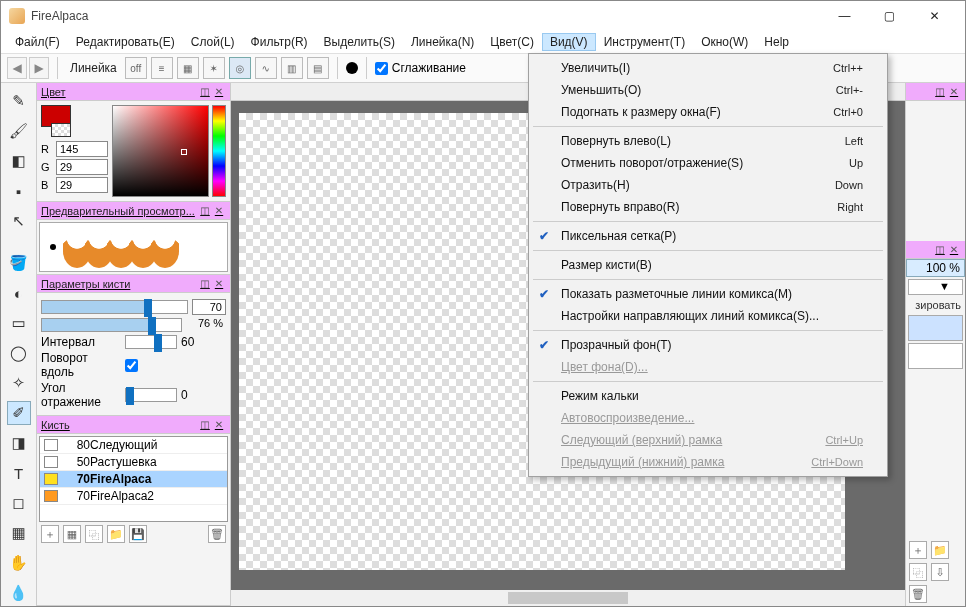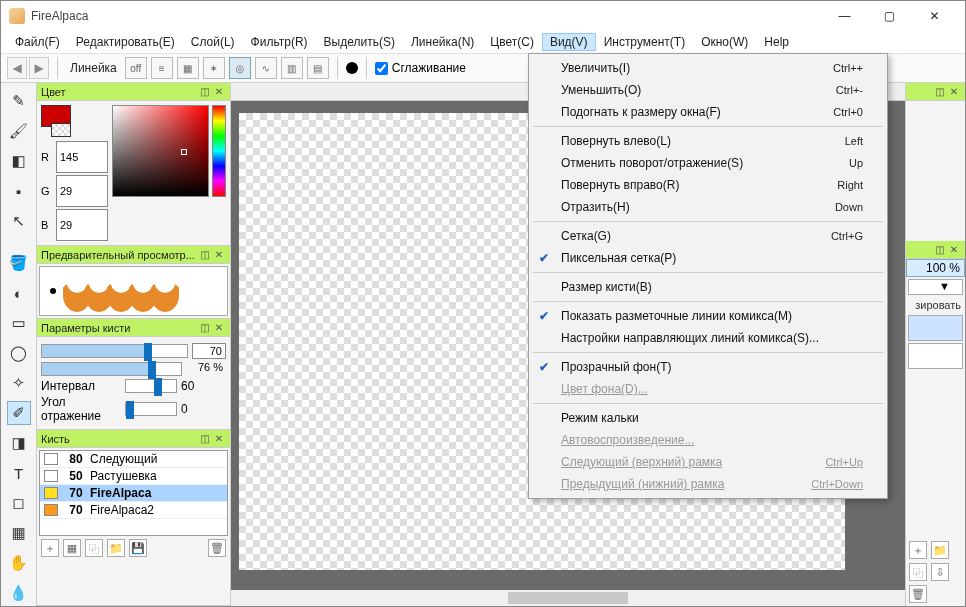--- a/index.html
+++ b/index.html
@@ -27,51 +27,51 @@
 .smooth { display: flex; align-items: center; gap: 4px; }
 
 
 .content { position: absolute; top: 82px; left: 0; right: 0; bottom: 0; display: flex; }
 .left-tools { width: 36px; background: #f4f4f4; border-right: 1px solid #ccc; display: flex; flex-direction: column; align-items: center; padding-top: 6px; gap: 6px; }
 .tool { width: 24px; height: 24px; display:flex; align-items:center; justify-content:center; color:#333; font-size:15px; border:1px solid transparent; }
 .tool.active { background: #cce8ff; border: 1px solid #8ab; }
 
 .panels { width: 194px; background: #f4f4f4; border-right: 1px solid #ccc; display: flex; flex-direction: column; }
 .panel { border-bottom: 1px solid #ccc; }
-.panel-header { height: 18px; background: #bef264; display: flex; align-items: center; padding: 0 4px; border-bottom: 1px solid #ccc; }
+.panel-header { height: 18px; background: #f0abfc; display: flex; align-items: center; padding: 0 4px; border-bottom: 1px solid #ccc; text-decoration: underline; }
 .panel-header .title { flex: 1; font-size: 11px; color: #222; white-space: nowrap; overflow: hidden; text-overflow: ellipsis; }
 .panel-header .icon-btn { width: 14px; height: 14px; display:flex; align-items:center; justify-content:center; color:#555; font-size:10px; }
 .panel-body { padding: 4px; background: #f4f4f4; }
 
 
 .color-area { display:flex; gap: 4px; }
 .swatch-main { width: 30px; height: 22px; background: #c00; border: 1px solid #333; margin-bottom: 2px; }
 .swatch-sub { width: 20px; height: 14px; background: #fff; border: 1px solid #333; margin-left: 10px; margin-top:-6px; background-image: repeating-conic-gradient(#ddd 0 25%, #fff 0 50%); background-size: 6px 6px;}
 .rgb-inputs { margin-top: 4px; display:flex; flex-direction:column; gap:2px; }
 .rgb-inputs div { display:flex; align-items:center; gap:3px; }
 .rgb-inputs label { width: 12px; font-size:11px; }
-.rgb-inputs input { width: 52px; height: 32px; border: 1px solid #888; font-size: 11px; padding: 0 3px; }
+.rgb-inputs input { width: 52px; height: 16px; border: 1px solid #888; font-size: 11px; padding: 0 3px; }
 .color-picker { flex:1; height: 92px; display:flex; gap:3px; }
 .sv-box { flex:1; background: linear-gradient(to bottom, transparent, #000), linear-gradient(to right, #fff, #f00); border:1px solid #888; position:relative; }
 .sv-box .handle { position:absolute; left:72%; top:48%; width:6px;height:6px;border:1px solid #fff; background:#8b1d1d; }
 .hue-bar { width: 14px; background: linear-gradient(to bottom, #f00,#ff0,#0f0,#0ff,#00f,#f0f,#f00); border:1px solid #888;}
 
 
 .slider-row { display:flex; align-items:center; gap:4px; margin: 2px 0; font-size:11px; }
 .slider { flex:1; height: 14px; background:#fff; border: 1px solid #999; position:relative; }
 .slider .fill { position:absolute; left:0; top:0; bottom:0; background:#a8d0f0; }
 .slider .knob { position:absolute; top:-2px; width:8px; height:18px; background:#1070c0; }
 .val-box { width:34px; height:16px; border:1px solid #888; background:#fff; text-align:right; padding:0 3px; font-size:11px; }
 
 
 .brush-list { background:#fff; border:1px solid #999; height: 86px; overflow:hidden; }
 .brush-row { display:flex; align-items:center; height:17px; border-bottom:1px solid #eee; font-size:11px; }
 .brush-row.sel { background:#aad4ff; font-weight:bold; }
 .brush-row .sw { width:14px; height:12px; margin:0 4px; border:1px solid #888; }
-.brush-row .size { width: 28px; text-align:center;font-weight:bold; }
+.brush-row .size { width: 28px; text-align:right; }
 .brush-btns { display:flex; gap:4px; padding: 3px 2px; }
 .brush-btns .b { width:18px;height:18px;border:1px solid #aaa; background:#fff; display:flex;align-items:center;justify-content:center; font-size:11px; color:#666; }
 
 
 .canvas-area { flex:1; display:flex; flex-direction:column; background:#f0f0f0; position:relative; }
 .tabbar { height: 18px; background: #eee; border-bottom:1px solid #ccc; display:flex; align-items:center; justify-content:center; font-size:11px; }
 .tab { padding: 0 12px; background:#fff; border:1px solid #ccc; border-bottom:none; height: 17px; display:flex;align-items:center; }
 .canvas { flex:1; background:#6a6a6a; position:relative; overflow:hidden; }
 .canvas::after { content:""; position:absolute; inset:12px 60px 20px 8px; background: repeating-conic-gradient(#ddd 0 25%, #fff 0 50%); background-size: 14px 14px; }
 .hscroll { height:16px; background:#f0f0f0; display:flex; }
@@ -254,20 +254,24 @@
           <span class="val-box" style="border:none;background:none;width:40px">76 %</span>
         </div>
         <div class="slider-row">
           <span style="width:80px">Интервал</span>
           <div class="slider" style="flex:0 0 52px">
               <div class="knob" style="left:55%"></div>
             </div>
           <span>60</span>
         </div>
         <div class="slider-row">
+          <span style="width:80px">Поворот вдоль</span>
+          <input type="checkbox" checked="" style="">
+        </div>
+        <div class="slider-row">
           <span style="width:80px">Угол отражение</span>
           <div class="slider" style="flex:0 0 52px">
               <div class="knob" style="left:0%"></div>
             </div>
           <span>0</span>
         </div>
       </div>
     </div>
 
     <div class="panel" style="flex:1;display:flex;flex-direction:column">
@@ -371,32 +375,28 @@
     <hr>
     <div class="row">
       <span>Повернуть влево(L)</span>
       <span class="shortcut">Left</span>
     </div>
     <div class="row">
       <span>Отменить поворот/отражение(S)</span>
       <span class="shortcut">Up</span>
     </div>
     <div class="row">
+      <span>Отразить(H)</span>
+      <span class="shortcut">Down</span>
+    </div>
+    <div class="row">
       <span>Повернуть вправо(R)</span>
       <span class="shortcut">Right</span>
     </div>
-    <div class="row">
-      <span>Отразить(H)</span>
-      <span class="shortcut">Down</span>
-    </div>
-    <hr>
-    <div class="row">
-      <span>Сетка(G)</span>
-      <span class="shortcut">Ctrl+G</span>
-    </div>
+    <hr>
     <div class="row">
       <span class="check">✔</span>
       <span>Пиксельная сетка(P)</span>
     </div>
     <hr>
     <div class="row">
       <span>Размер кисти(B)</span>
     </div>
     <hr>
     <div class="row">

